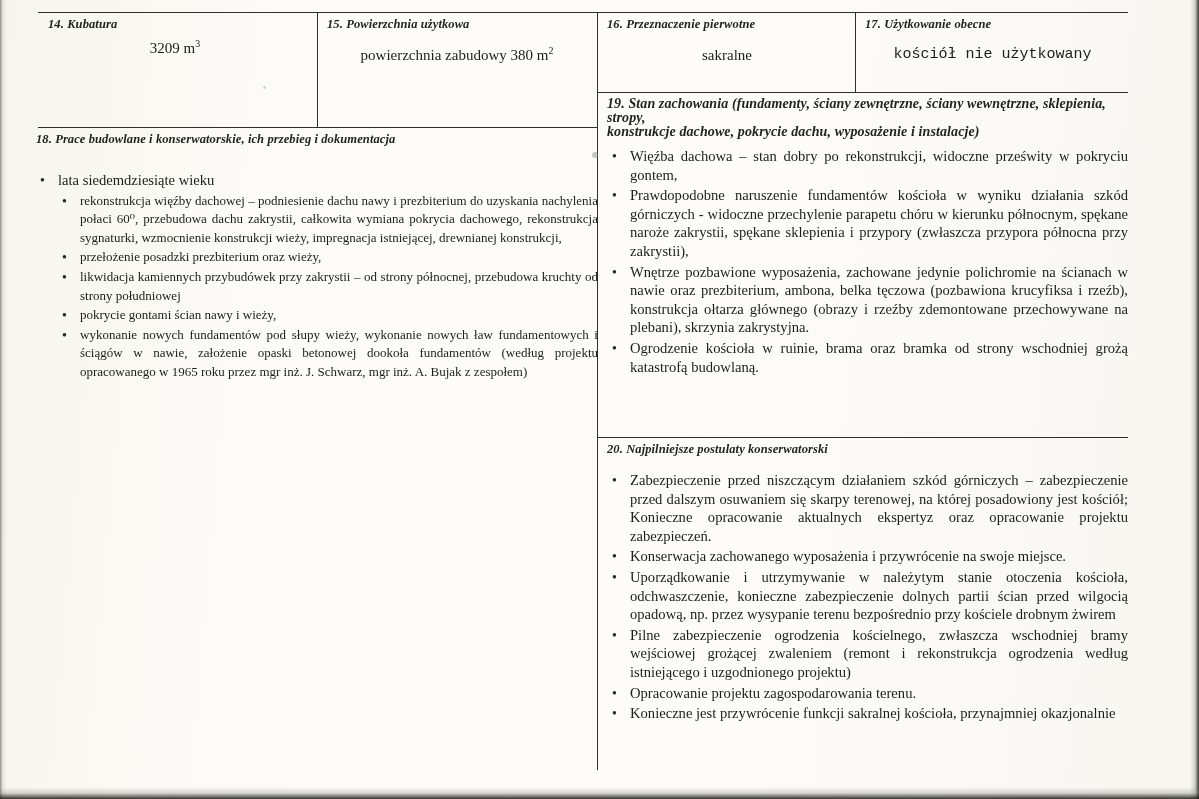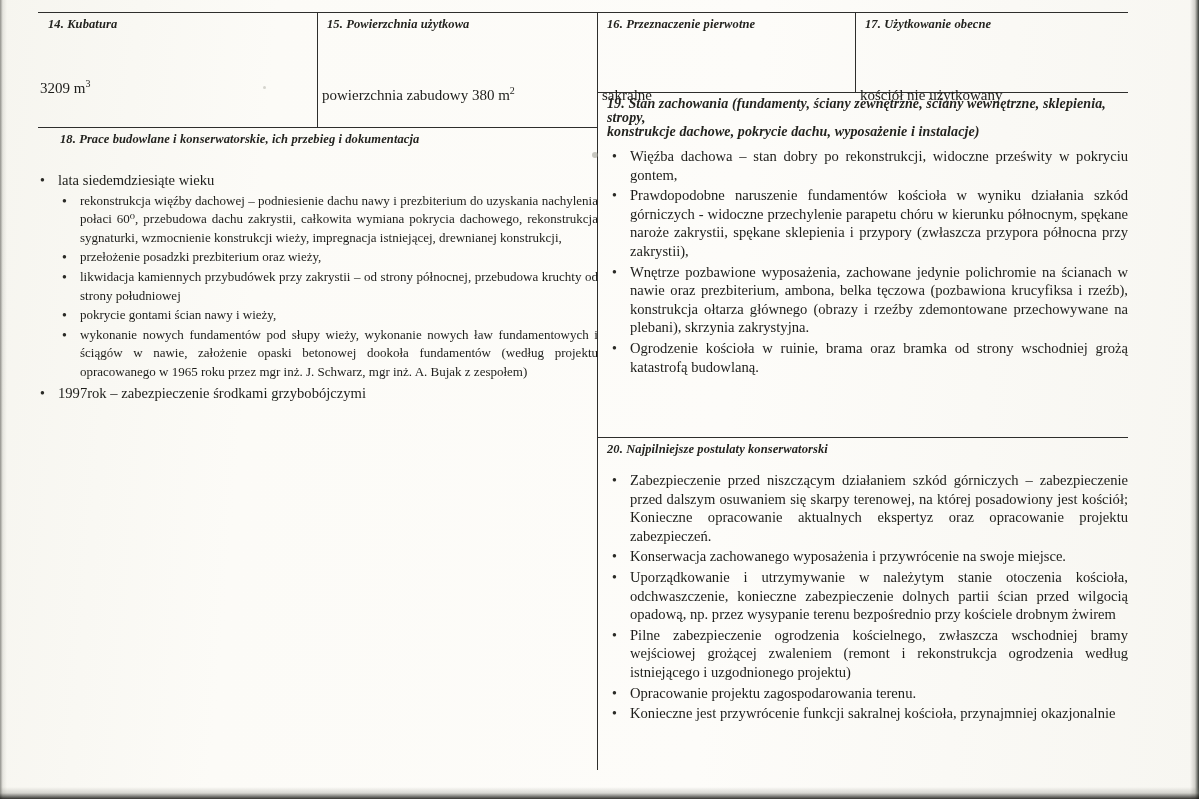--- a/index.html
+++ b/index.html
@@ -69,25 +69,24 @@
     white-space: pre-line;
   }
   .field-head.wrapped {
     font-size: 14px;
     line-height: 14px;
   }
 
   
   .field-value {
     position: absolute;
-    text-align: left;
+    text-align: center;
     font-size: 15px;
     line-height: 20px;
     color: #1d1d1a;
-    margin-top: 40px;
   }
   .field-value sup {
     font-size: 10px;
     vertical-align: super;
     line-height: 0;
   }
 
   
   ul.doclist {
     list-style: none;
@@ -173,21 +172,21 @@
 
   <div class="field-head" style="left:327px; top:16px; width:260px;">15. Powierzchnia użytkowa</div>
   <div class="field-value" style="left:322px; top:45px; width:270px;">
     <span>powierzchnia zabudowy 380 m</span><sup>2</sup>
   </div>
 
   <div class="field-head" style="left:607px; top:16px; width:240px;">16. Przeznaczenie pierwotne</div>
   <div class="field-value" style="left:602px; top:45px; width:250px;">sakralne</div>
 
   <div class="field-head" style="left:865px; top:16px; width:250px;">17. Użytkowanie obecne</div>
-  <div class="field-value" style="left:860px; top:45px; width:265px;">kościół nie użytkowany</div>
+  <div class="field-value" style="left:860px; top:45px; width:265px;font-family:Liberation Mono, monospace;">kościół nie użytkowany</div>
 
   <div class="field-head wrapped" style="left:607px; top:97px; width:520px;">19. Stan zachowania (fundamenty, ściany zewnętrzne, ściany wewnętrzne, sklepienia, stropy,
       konstrukcje dachowe, pokrycie dachu, wyposażenie i instalacje)</div>
 
   <div class="block" style="left:608px; top:147px; width:520px;">
     <ul class="doclist">
       <li>Więźba dachowa – stan dobry po rekonstrukcji, widoczne prześwity w pokryciu gontem,</li>
       <li>Prawdopodobne naruszenie fundamentów kościoła w wyniku działania szkód górniczych - widoczne przechylenie parapetu chóru w kierunku północnym, spękane naroże zakrystii, spękane sklepienia i przypory (zwłaszcza przypora północna przy zakrystii),</li>
       <li>Wnętrze pozbawione wyposażenia, zachowane jedynie polichromie na ścianach w nawie oraz prezbiterium, ambona, belka tęczowa (pozbawiona krucyfiksa i rzeźb), konstrukcja ołtarza głównego (obrazy i rzeźby zdemontowane przechowywane na plebani), skrzynia zakrystyjna.</li>
       <li>Ogrodzenie kościoła w  ruinie, brama oraz bramka od strony wschodniej grożą katastrofą budowlaną.</li>
@@ -200,35 +199,34 @@
     <ul class="doclist">
       <li>Zabezpieczenie przed niszczącym działaniem szkód górniczych – zabezpieczenie przed dalszym osuwaniem się skarpy terenowej, na której posadowiony jest kościół; Konieczne opracowanie aktualnych ekspertyz oraz opracowanie projektu zabezpieczeń.</li>
       <li>Konserwacja zachowanego wyposażenia i przywrócenie na swoje miejsce.</li>
       <li>Uporządkowanie i utrzymywanie w należytym stanie otoczenia kościoła, odchwaszczenie, konieczne zabezpieczenie dolnych partii ścian przed  wilgocią opadową, np. przez wysypanie  terenu bezpośrednio przy kościele drobnym żwirem</li>
       <li>Pilne zabezpieczenie ogrodzenia kościelnego, zwłaszcza  wschodniej bramy wejściowej grożącej zwaleniem (remont i rekonstrukcja ogrodzenia według istniejącego i uzgodnionego projektu)</li>
       <li>Opracowanie projektu zagospodarowania terenu.</li>
       <li>Konieczne jest przywrócenie funkcji sakralnej kościoła, przynajmniej okazjonalnie</li>
     </ul>
   </div>
 
-  <div class="field-head" style="left:60px; top:131px; width:545px;">18. Prace budowlane i konserwatorskie, ich przebieg i dokumentacja</div>
+  <div class="field-head" style="left:36px; top:131px; width:545px;">18. Prace budowlane i konserwatorskie, ich przebieg i dokumentacja</div>
 
   <div class="block" style="left:36px; top:171px; width:562px;">
     <ul class="doclist">
       <li>
         <span>lata siedemdziesiąte wieku</span>
         <ul class="sublist">
           <li>rekonstrukcja więźby dachowej – podniesienie dachu nawy i prezbiterium do uzyskania nachylenia połaci 60⁰, przebudowa dachu zakrystii, całkowita wymiana pokrycia dachowego, rekonstrukcja sygnaturki, wzmocnienie konstrukcji wieży, impregnacja istniejącej, drewnianej konstrukcji,</li>
           <li>przełożenie posadzki prezbiterium oraz wieży,</li>
           <li>likwidacja kamiennych przybudówek przy zakrystii – od strony północnej, przebudowa kruchty od strony południowej</li>
           <li>pokrycie gontami ścian nawy i wieży,</li>
           <li>wykonanie nowych fundamentów pod słupy wieży, wykonanie nowych ław fundamentowych i ściągów w nawie, założenie opaski betonowej dookoła fundamentów (według projektu opracowanego w 1965 roku przez mgr inż. J. Schwarz, mgr inż. A. Bujak z zespołem)</li>
         </ul>
       </li>
-      <li>1997rok – zabezpieczenie środkami grzybobójczymi</li>
     </ul>
   </div>
 
   <div class="speck" style="left:592px; top:152px; width:6px; height:6px;"></div>
   <div class="speck" style="left:263px; top:86px; width:3px; height:3px; opacity:0.4;"></div>
 
   <div class="scan-edge-left"></div>
   <div class="scan-edge-right"></div>
   <div class="scan-edge-bottom"></div>
 </div>

